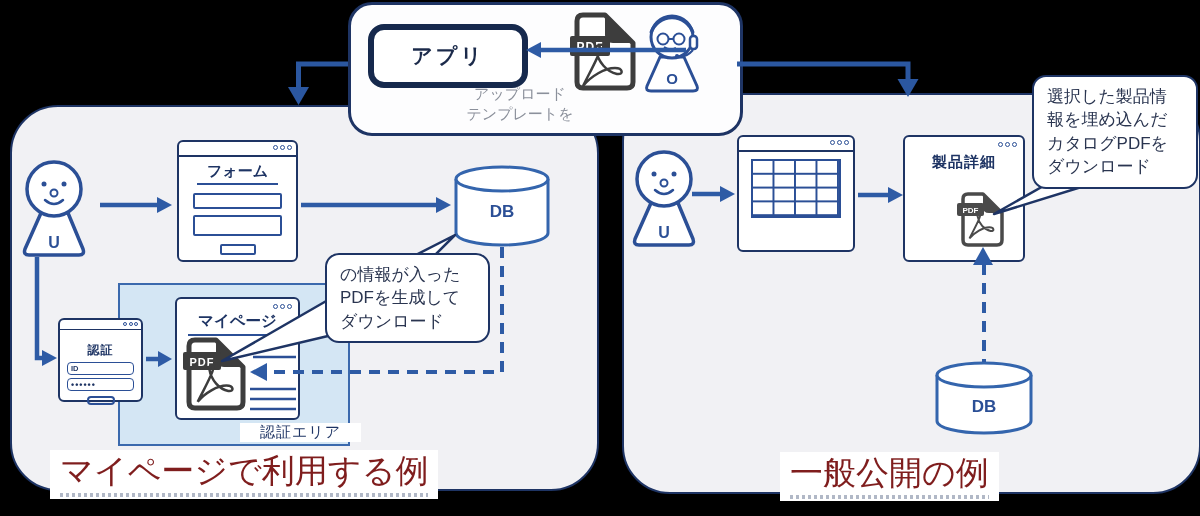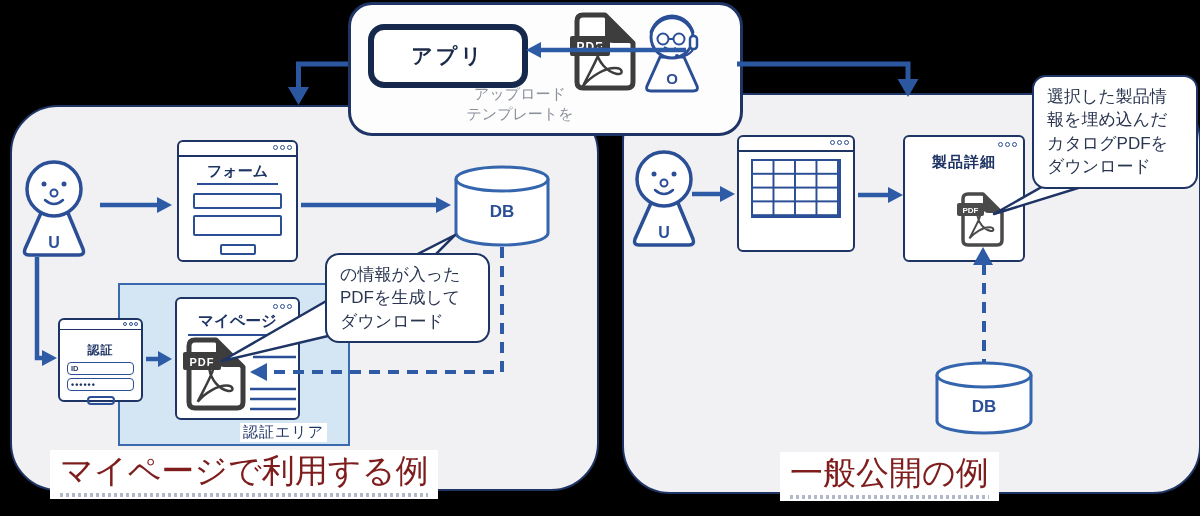--- a/index.html
+++ b/index.html
@@ -5,21 +5,21 @@
   html,body{margin:0;padding:0;background:#000;}
   .stage{position:relative;width:1200px;height:516px;background:#000;overflow:hidden;
          font-family:"Liberation Sans","DejaVu Sans",sans-serif;}
   
   .panel{position:absolute;background:#f1f1f4;border:2.5px solid #1e3464;border-radius:48px;z-index:5;}
   .panel-left{left:10px;top:105px;width:585px;height:382px;}
   .panel-right{left:622px;top:93px;width:575px;height:397px;}
   .auth-area{position:absolute;left:118px;top:283px;width:228px;height:159px;background:#d4e6f4;
              border:2px solid #3b69ad;z-index:8;}
   .auth-area-label{position:absolute;left:240px;top:423px;z-index:45;background:#fff;color:#1e3464;
-                   font-size:15px;padding:0 3px;letter-spacing:1px;}
+                   font-size:15px;padding:0 20px;letter-spacing:1px;}
   
   .topbox{position:absolute;left:348px;top:2px;width:389px;height:128px;background:#fdfdfe;
           border:3px solid #1e3464;border-radius:24px;z-index:20;}
   .app-btn{position:absolute;left:368px;top:24px;width:148px;height:52px;background:#fff;
            border:6px solid #16294d;border-radius:16px;display:flex;align-items:center;justify-content:center;
            z-index:22;font-size:21px;font-weight:bold;color:#1b2a4a;letter-spacing:3px;}
   .caption{position:absolute;left:430px;top:84px;width:180px;text-align:center;z-index:22;
            font-size:15px;line-height:1.3;color:#8b909b;}
   
   .window{position:absolute;background:#fff;border:2.5px solid #1e3464;border-radius:6px;z-index:15;box-sizing:border-box;}

